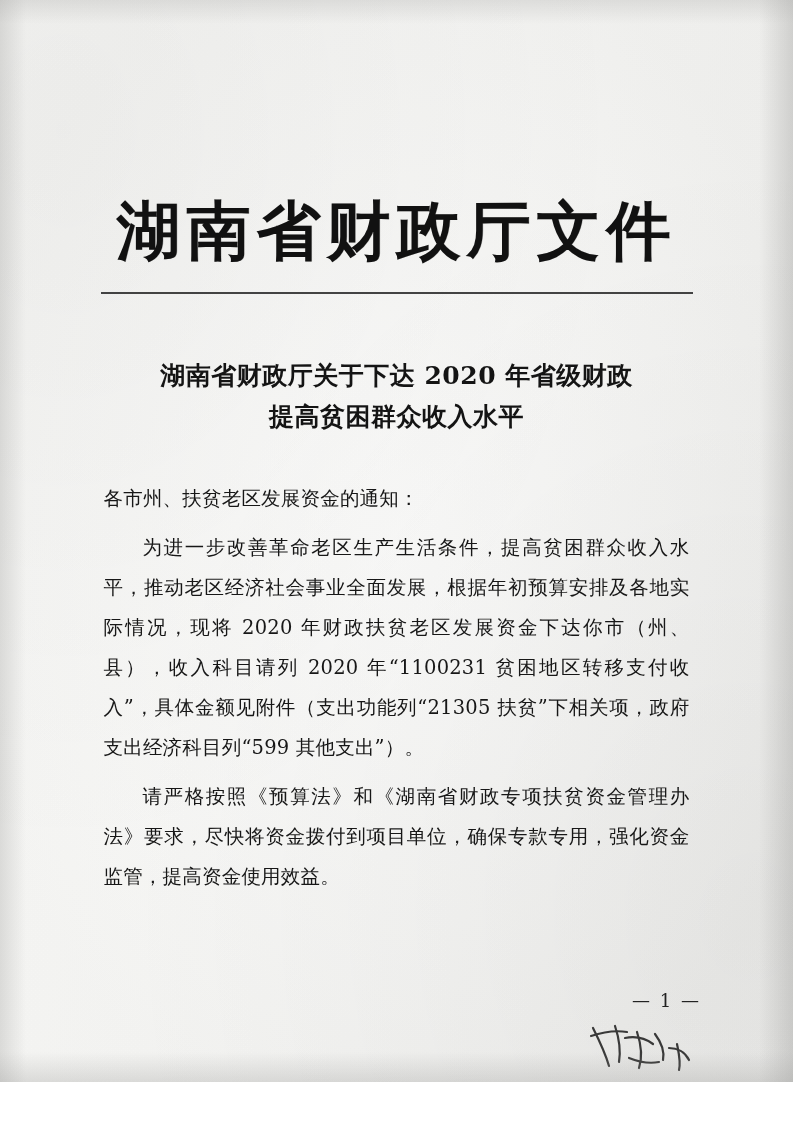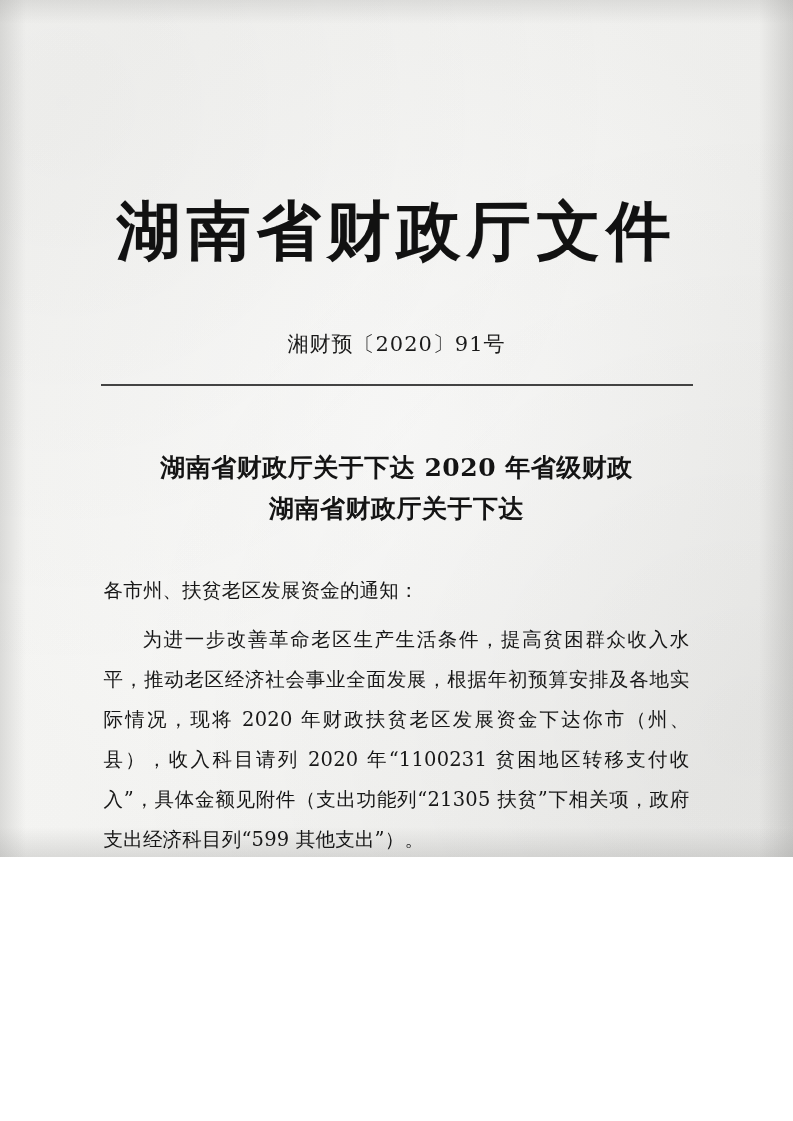--- a/index.html
+++ b/index.html
@@ -11,21 +11,21 @@
     height: 1121px;
     background: #ffffff;
     font-family: "Liberation Serif", "DejaVu Serif", serif;
     color: #1a1a1a;
     overflow: hidden;
   }
   
   .page {
     position: relative;
     width: 793px;
-    height: 857px;
+    height: 1082px;
     background:
       linear-gradient(100deg, rgba(250,250,248,1) 0%, rgba(246,246,244,1) 45%, rgba(240,240,238,1) 100%);
     box-sizing: border-box;
     overflow: hidden;
   }
   .page::before {
     content: "";
     position: absolute;
     inset: 0;
     background:
@@ -142,32 +142,32 @@
 <div class="page">
   <div class="edge-noise-left"></div>
   <div class="edge-noise-right"></div>
   <div class="edge-noise-top"></div>
   <div class="edge-noise-bottom"></div>
 
   <div class="content">
 
     <div class="doc-title">湖南省财政厅文件</div>
 
-    <div class="doc-number">湘财预〔2020〕91号</div>
 
     <div class="rule"></div>
 
     <div class="subject">
       <div>湖南省财政厅关于下达 2020 年省级财政</div>
-      <div>湖南省财政厅关于下达</div>
+      <div>提高贫困群众收入水平</div>
     </div>
 
     <div class="body-block">
       <div class="salutation">各市州、扶贫老区发展资金的通知：</div>
       <div class="para">为进一步改善革命老区生产生活条件，提高贫困群众收入水平，推动老区经济社会事业全面发展，根据年初预算安排及各地实际情况，现将 2020 年财政扶贫老区发展资金下达你市（州、县），收入科目请列 2020 年“1100231 贫困地区转移支付收入”，具体金额见附件（支出功能列“21305 扶贫”下相关项，政府支出经济科目列“599 其他支出”）。</div>
+      <div class="para">请严格按照《预算法》和《湖南省财政专项扶贫资金管理办法》要求，尽快将资金拨付到项目单位，确保专款专用，强化资金监管，提高资金使用效益。</div>
     </div>
 
   </div>
 
   <div class="page-number">— 1 —</div>
 
   <svg class="signature" viewBox="0 0 120 70">
     <g fill="none" stroke="#1b1b1b" stroke-width="2.2" stroke-linecap="round" stroke-linejoin="round">
       <path d="M8,10 C14,22 20,34 24,48"></path>
       <path d="M6,18 C18,14 30,12 42,14"></path>

